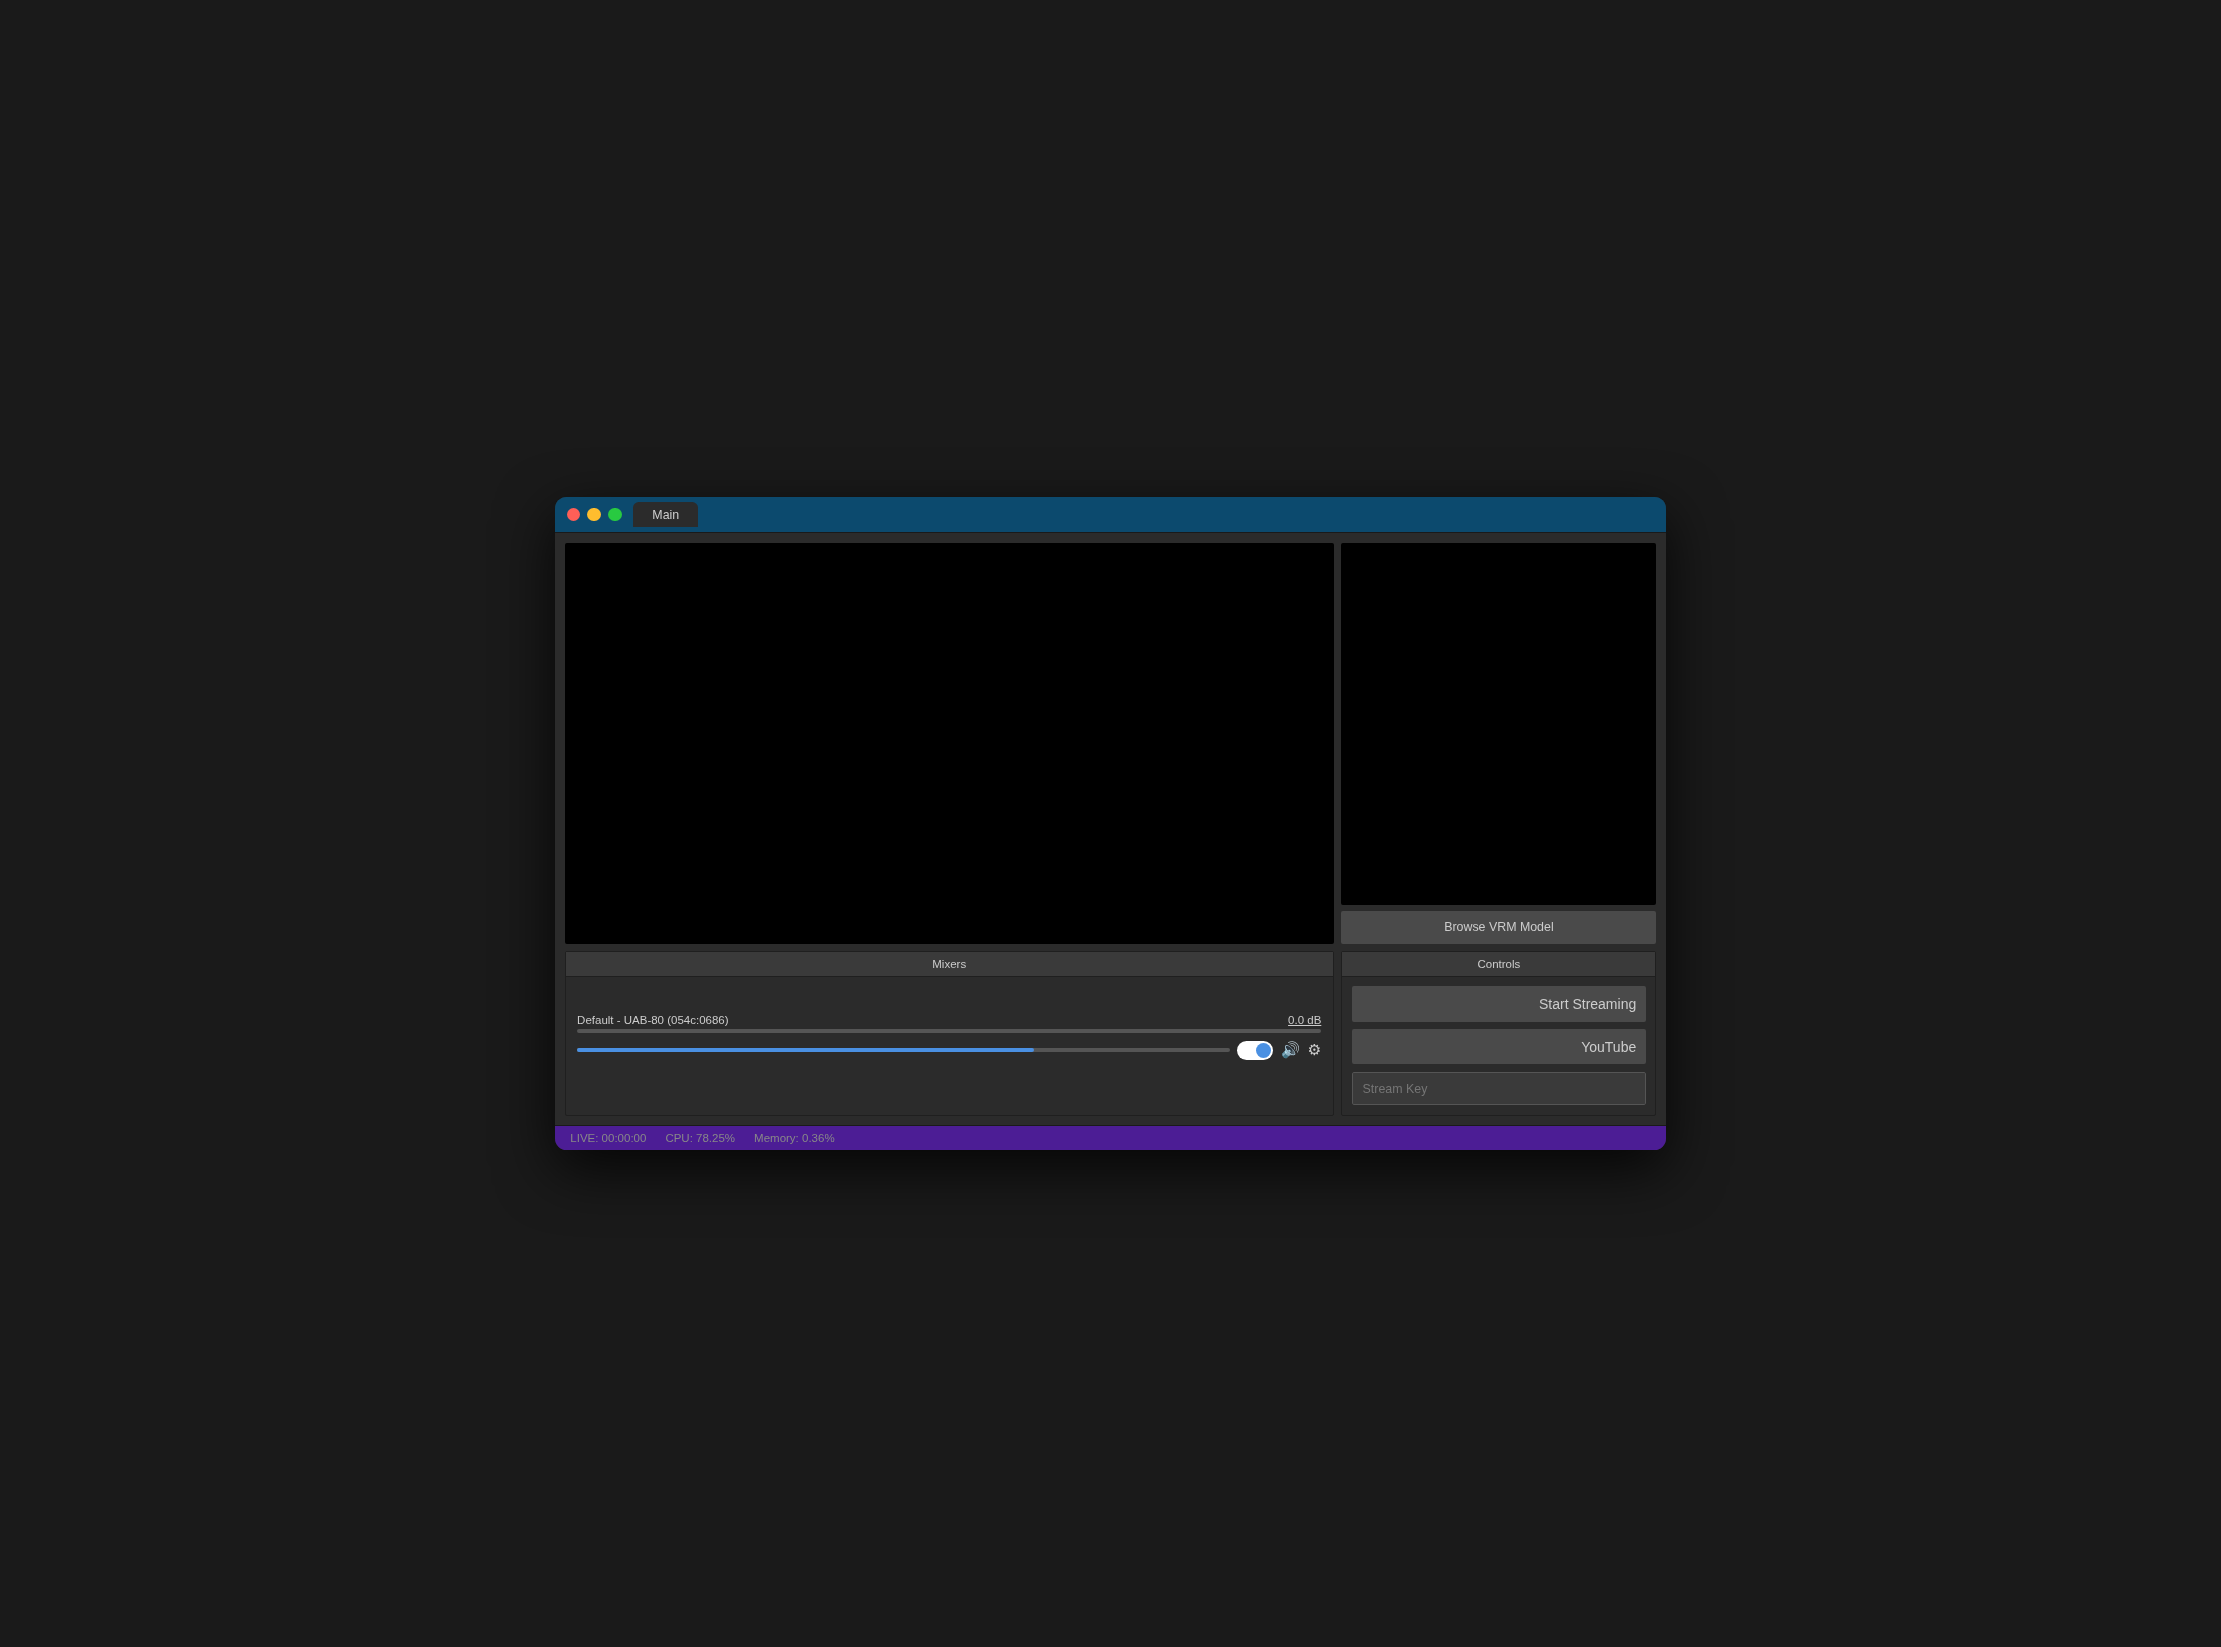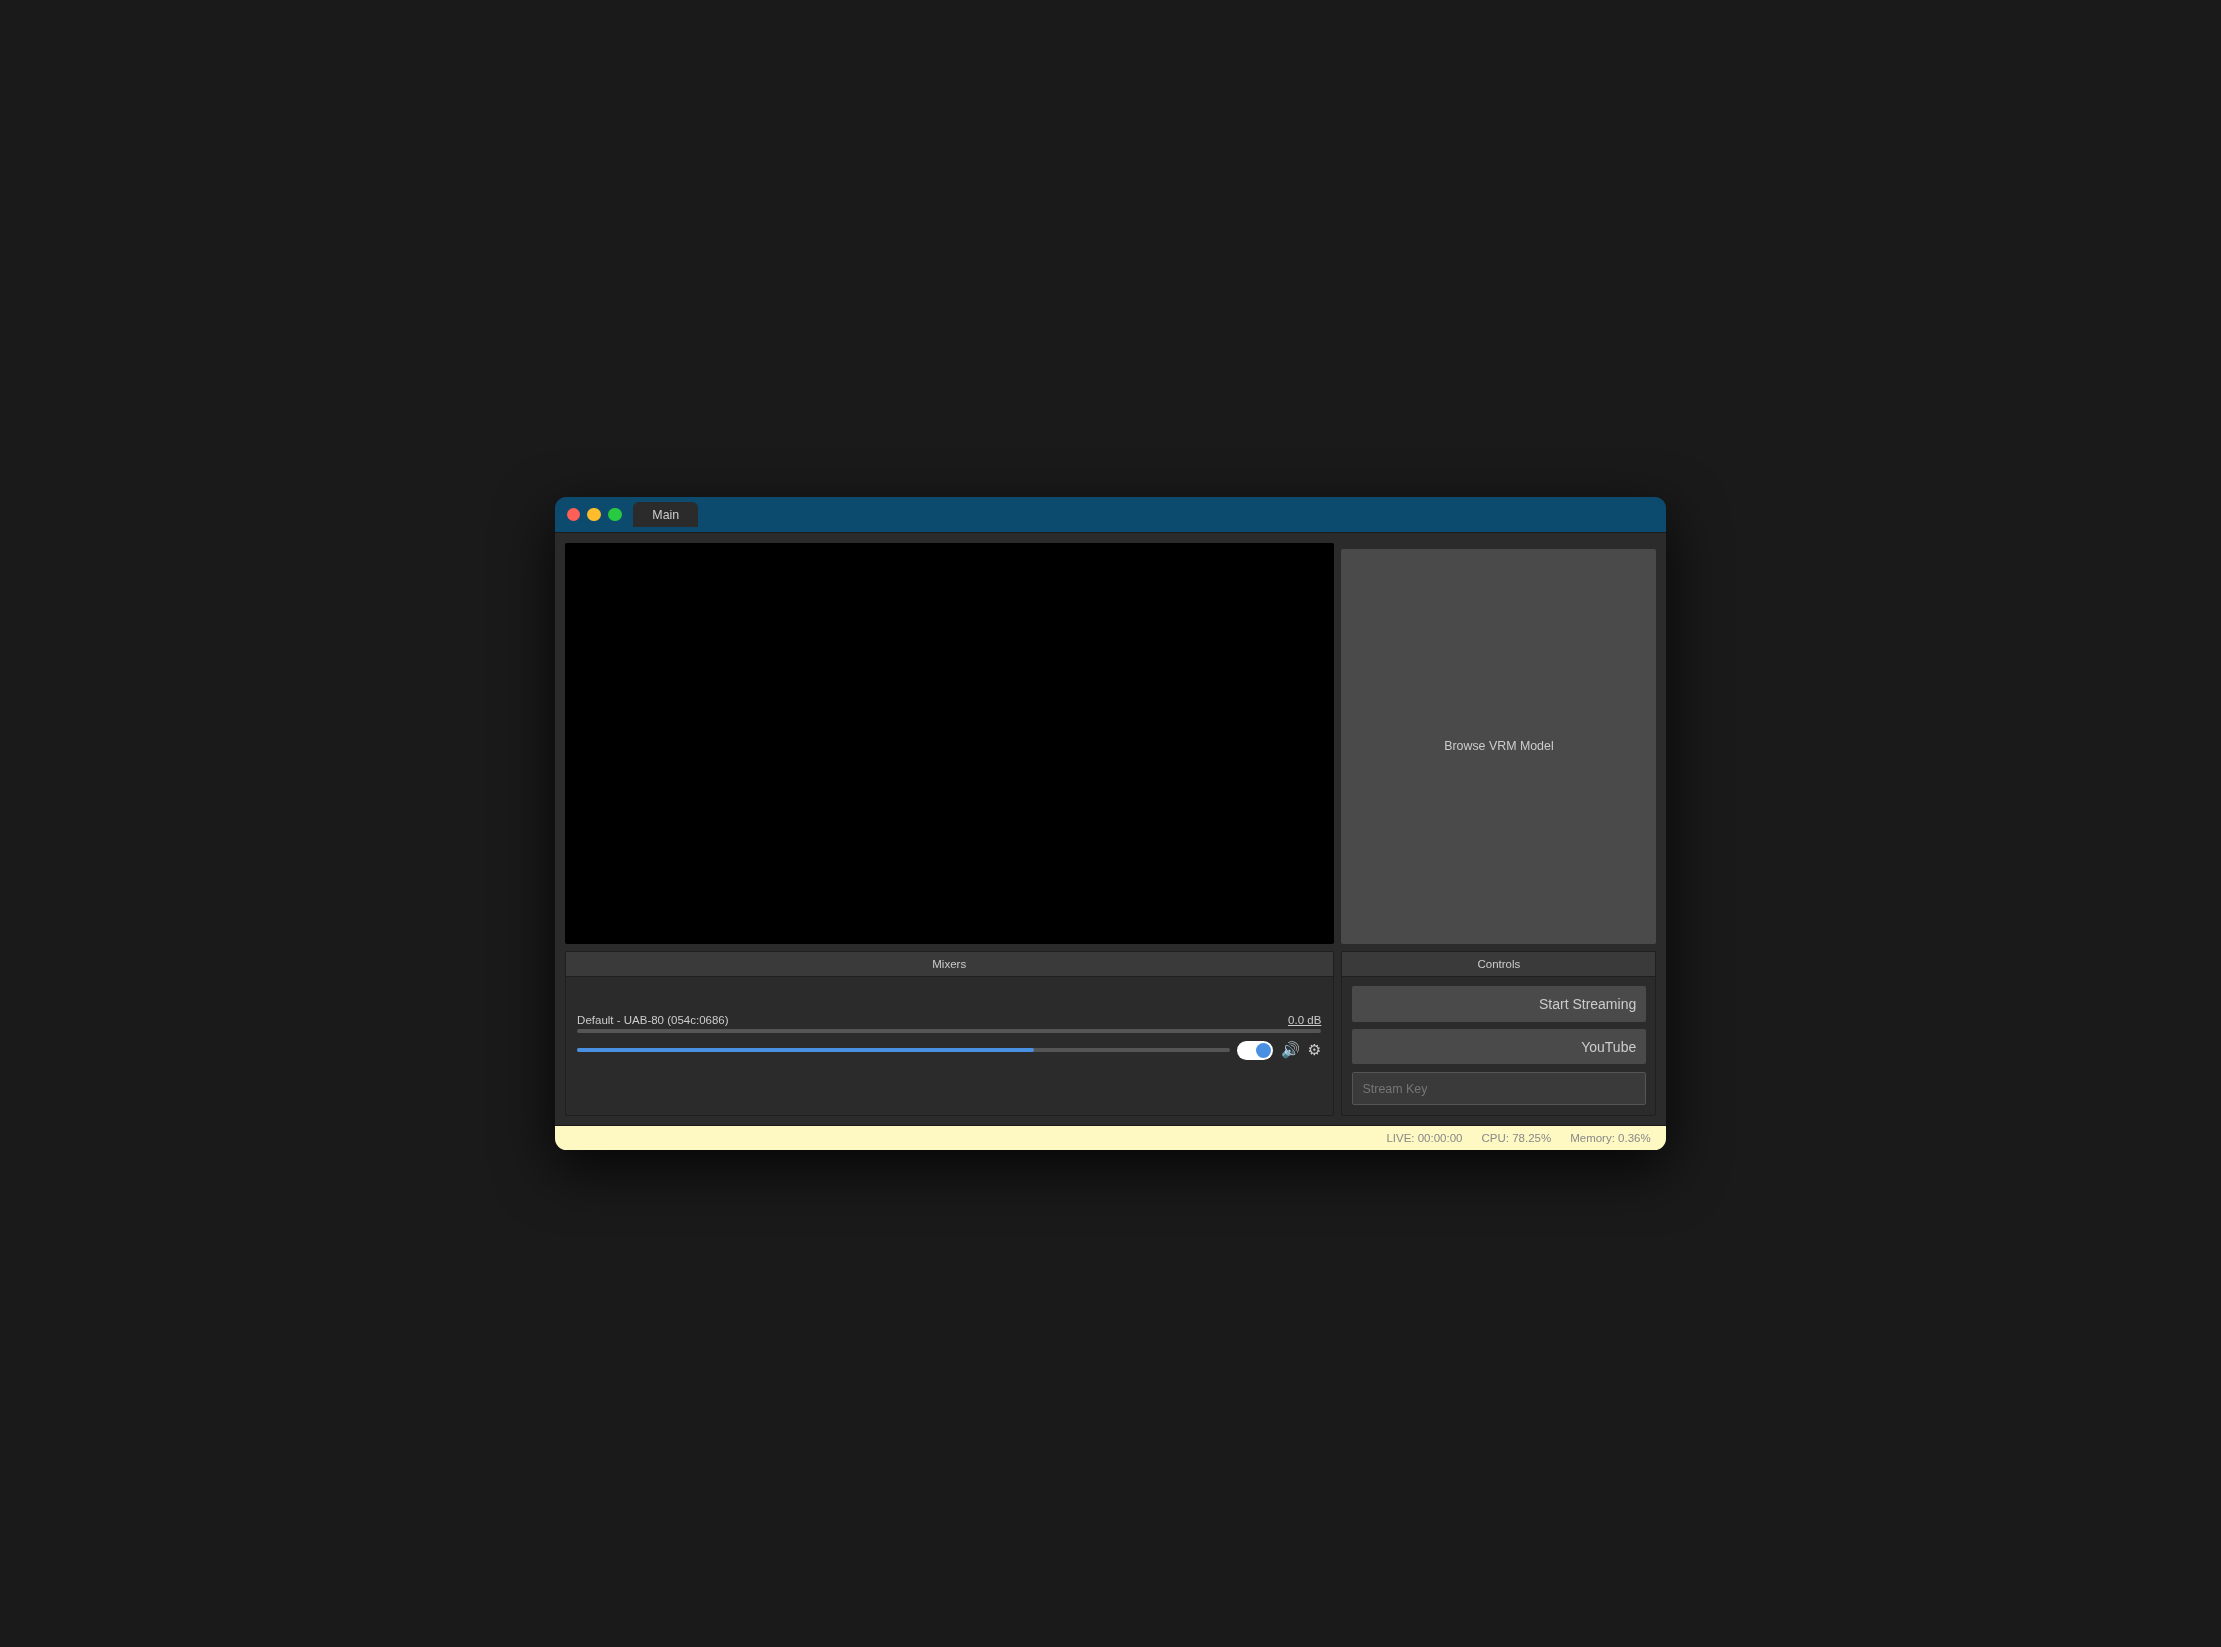--- a/index.html
+++ b/index.html
@@ -75,20 +75,21 @@
     .main-preview {
       flex: 1;
       background: #000;
       min-height: 401px;
       border-radius: 1.9px;
     }
 
     .vrm-panel {
       width: 315px;
       display: flex;
+      flex-direction: column;
       gap: 0;
     }
 
     .vrm-preview {
       background: #000;
       flex: 1;
       min-height: 354px;
       border-radius: 1.9px;
     }
 
@@ -290,25 +291,24 @@
       color: #888;
       padding: 8.6px 9.6px;
       font-size: 12.4px;
       width: 100%;
       border-radius: 1.9px;
       outline: none;
     }
 
     
     .status-bar {
-      background: #fef9c3;
+      background: #4c1d95;
       border-top: 1px solid #1a1a1a;
       padding: 5.7px 15.3px;
       display: flex;
-      justify-content: flex-end;
       gap: 19px;
       color: #888;
       font-size: 11.5px;
     }
   </style>
 </head>
 <body>
 
 <div class="app-window">
 

